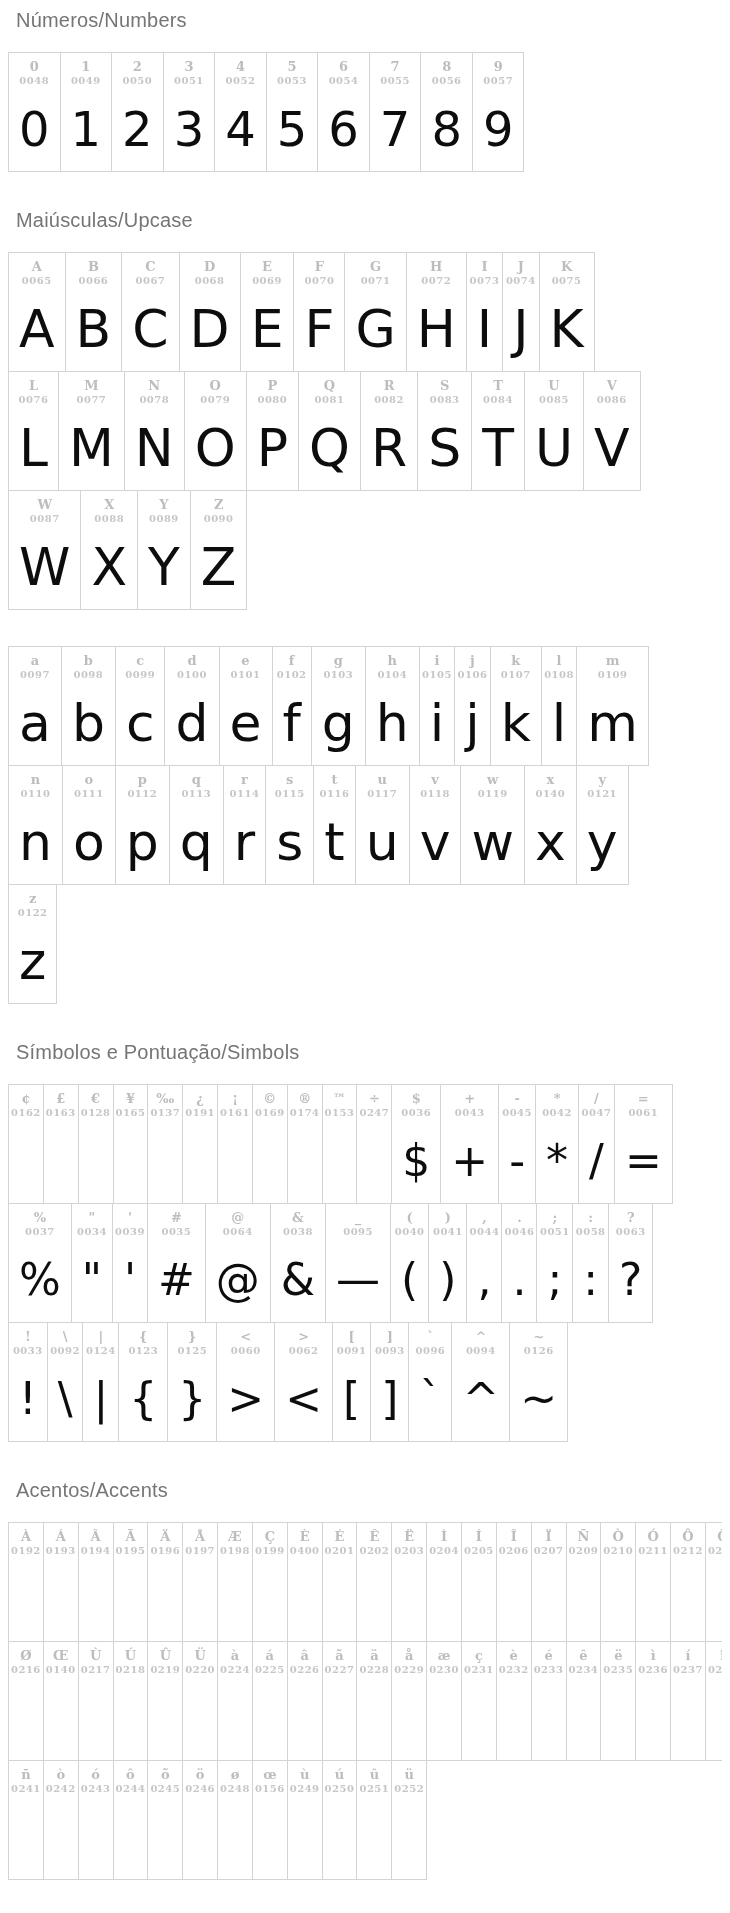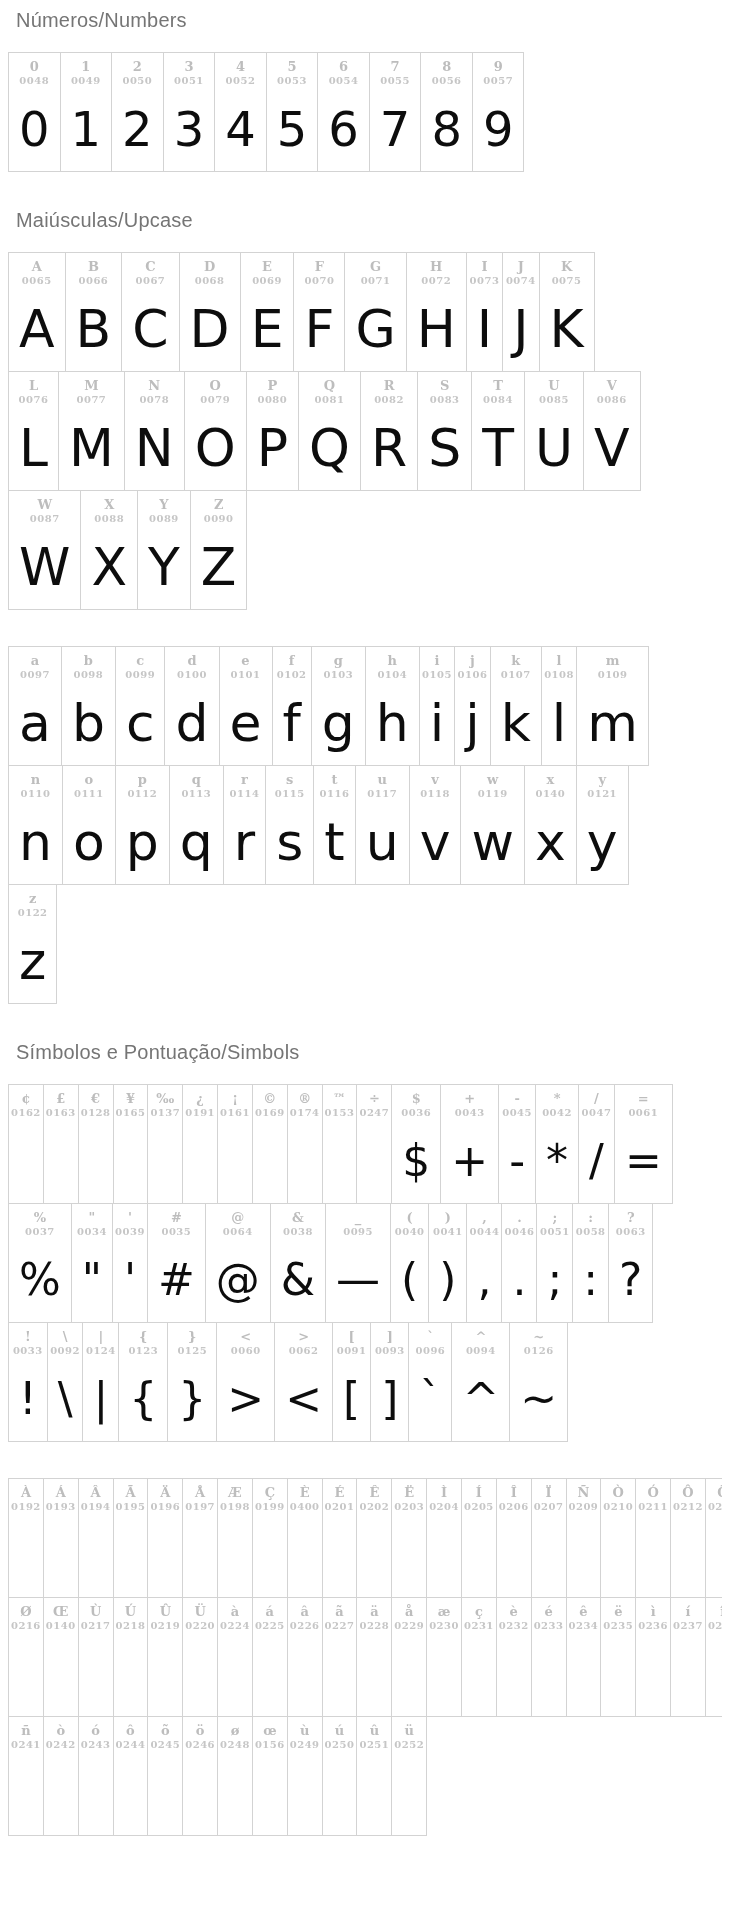--- a/index.html
+++ b/index.html
@@ -599,20 +599,21 @@
           <div class="cell-glyph">^</div>
         </div>
         <div class="glyph-cell">
           <div class="cell-label">~</div>
           <div class="cell-code">0126</div>
           <div class="cell-glyph">~</div>
         </div>
       </div>
     </section>
     <section class="glyph-section sec-accents">
+      <h2 class="section-title">Acentos/Accents</h2>
       <div class="glyph-row">
         <div class="glyph-cell no-glyph">
           <div class="cell-label">À</div>
           <div class="cell-code">0192</div>
           <div class="cell-glyph"></div>
         </div>
         <div class="glyph-cell no-glyph">
           <div class="cell-label">Á</div>
           <div class="cell-code">0193</div>
           <div class="cell-glyph"></div>

